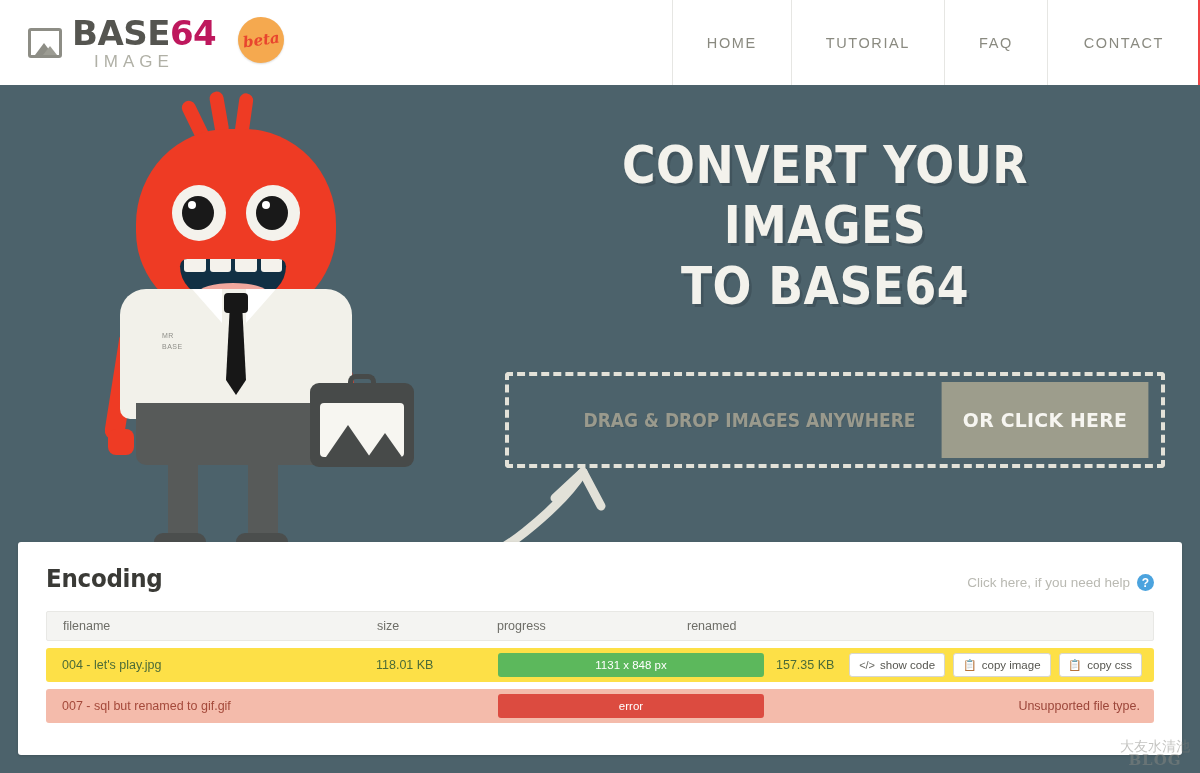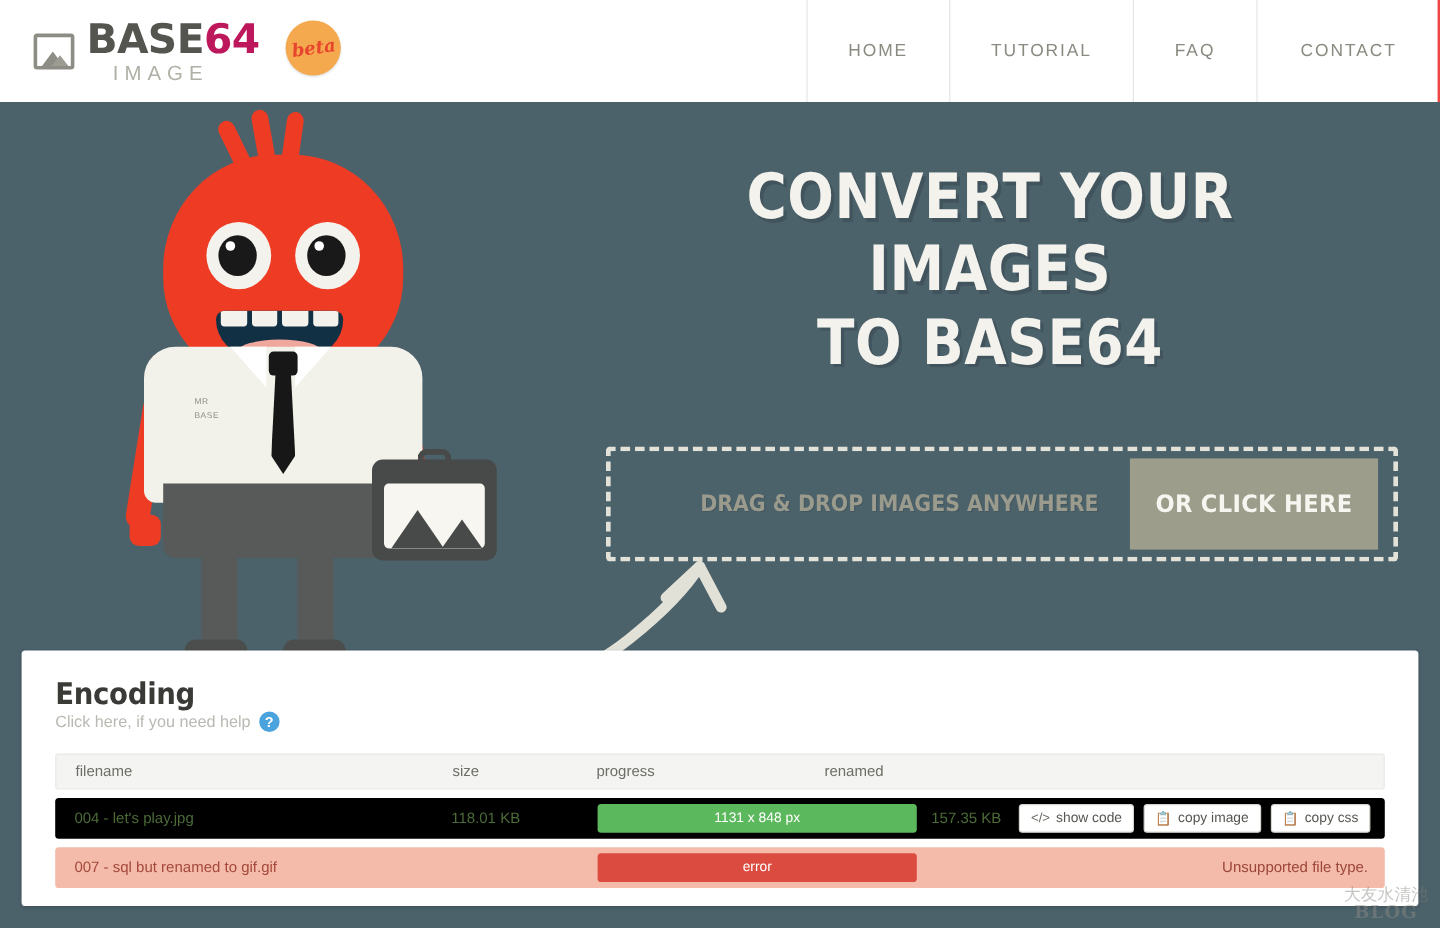--- a/index.html
+++ b/index.html
@@ -405,21 +405,20 @@
     border-radius: 3px;
     box-shadow: 0 1px 3px rgba(0,0,0,0.15);
     padding: 22px 28px 0 28px;
   }
 
   .panel-top {
     display: flex;
     align-items: baseline;
     justify-content: space-between;
     margin-bottom: 18px;
-    flex-direction: column;
   }
   .panel-title {
     font-family: "DejaVu Sans", sans-serif;
     font-weight: bold;
     font-size: 25px;
     color: #3a3a36;
     letter-spacing: -0.3px;
     transform: scaleX(0.92);
     transform-origin: left;
   }
@@ -460,21 +459,21 @@
   .c-enc  { flex: 1; }
 
   .tbl-row {
     display: flex;
     align-items: center;
     height: 34px;
     margin-top: 7px;
     border-radius: 3px;
     font-size: 12.5px;
   }
-  .row-ok  { background: #000000; color: #4b6b38; }
+  .row-ok  { background: #fde047; color: #4b6b38; }
   .row-err { background: #f4bbab; color: #a4493a; }
 
   .bar-wrap {
     position: absolute;
     left: 440px;
     width: 278px; height: 24px; padding-left: 12px;
   }
   .bar {
     width: 100%; height: 100%;
     border-radius: 3px;

